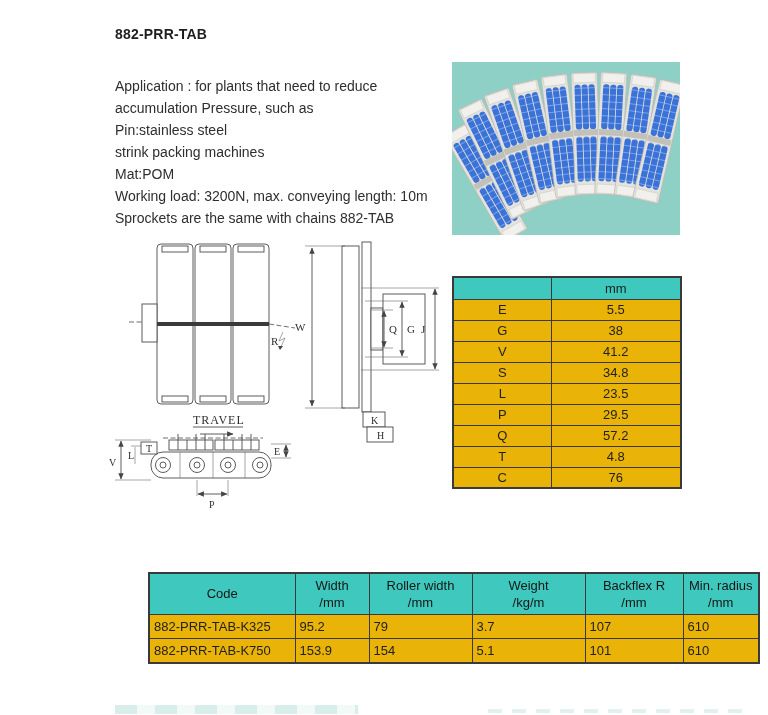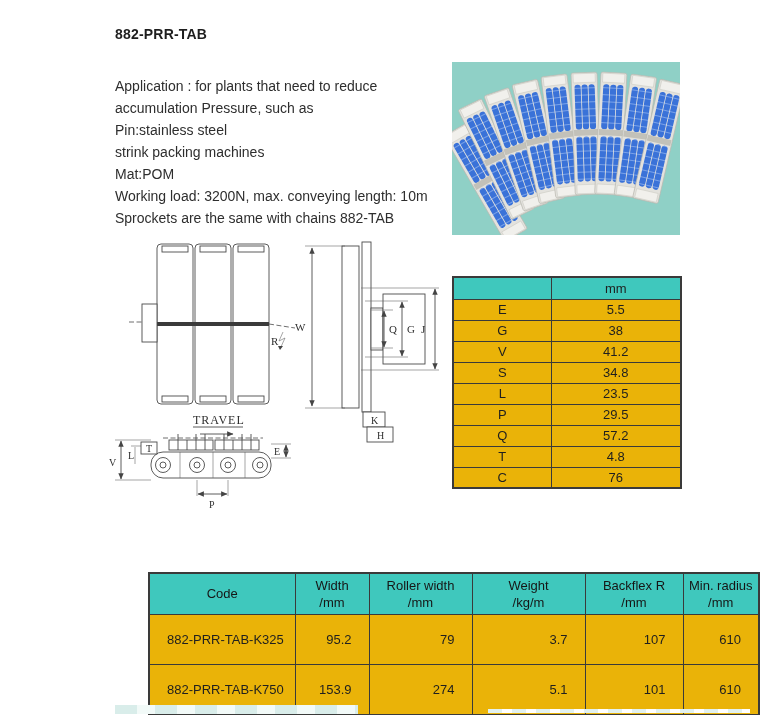--- a/index.html
+++ b/index.html
@@ -36,21 +36,21 @@
   .dims th, .dims td { border:1px solid var(--table-border,#3a3a3a); font-size:13px; color:#1f1f1f;
                        text-align:center; font-weight:normal; height:21px; padding:0; }
   .dims thead th { background:var(--teal-header,#3fc8bd); height:22px; }
   .dims .c-label { width:98px; }
 
   .specs { left:108px; top:572px; width:610px; border:2px solid var(--table-border,#3a3a3a);margin-left:40px; }
   .specs th { background:var(--teal-header,#3fc8bd); border:1px solid var(--table-border,#3a3a3a);
               font-weight:normal; font-size:13px; color:#161616; height:41px; line-height:17px;
               vertical-align:middle; padding:2px 0; }
   .specs td { border:1px solid var(--table-border,#3a3a3a); font-size:13px; color:#1f1f1f;
-              text-align:right; height:19px; padding:17px; white-space:nowrap; }
+              text-align:left; height:19px; padding:4px; white-space:nowrap; }
 
   .bottom-strip-left { position:absolute; left:115px; top:705px; width:243px; height:9px;
       background:repeating-linear-gradient(90deg,#d9edea 0 22px,#f2faf8 22px 40px); }
   .bottom-strip-right { position:absolute; left:488px; top:709px; width:262px; height:4px;
       background:repeating-linear-gradient(90deg,#e2f1ef 0 14px,#ffffff 14px 24px); }
 </style>
 </head>
 <body>
 
 <div class="page">
@@ -326,21 +326,21 @@
           <td>882-PRR-TAB-K325</td>
           <td>95.2</td>
           <td>79</td>
           <td>3.7</td>
           <td>107</td>
           <td>610</td>
         </tr>
         <tr>
           <td>882-PRR-TAB-K750</td>
           <td>153.9</td>
-          <td>274</td>
+          <td>154</td>
           <td>5.1</td>
           <td>101</td>
           <td>610</td>
         </tr>
       </tbody>
   </table>
 
   <div class="bottom-strip-left"></div>
   <div class="bottom-strip-right"></div>
 </div>

